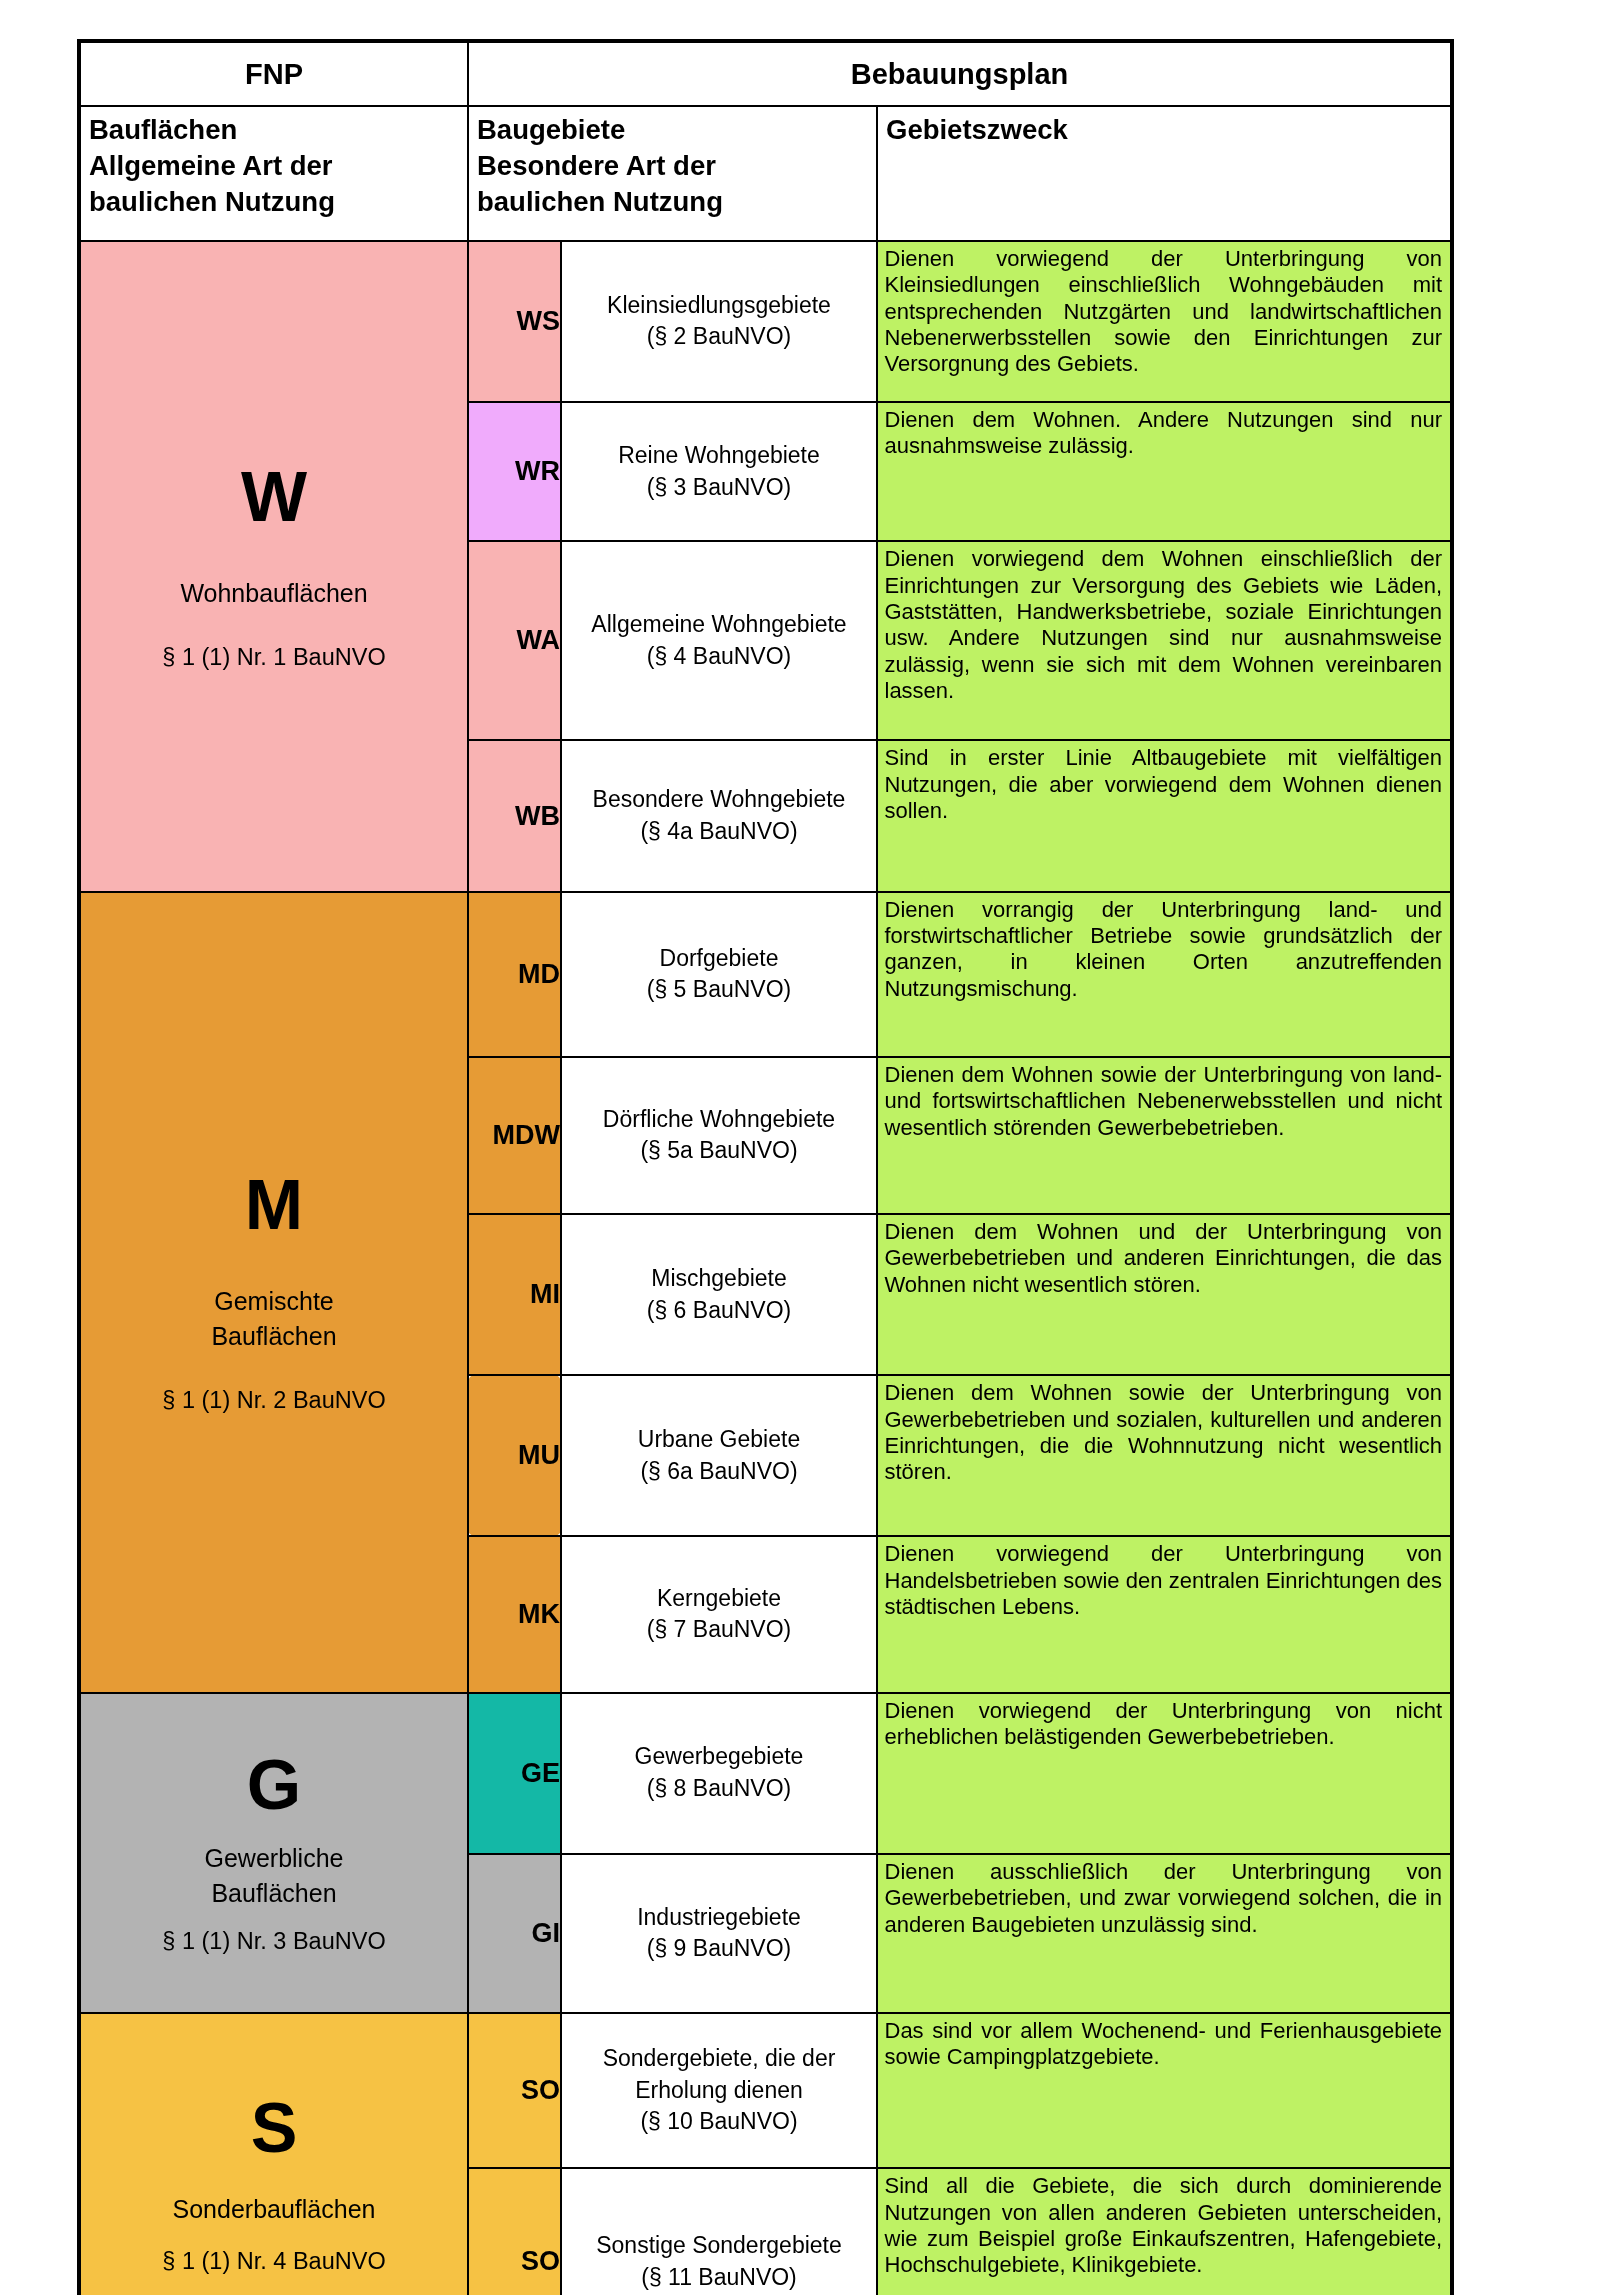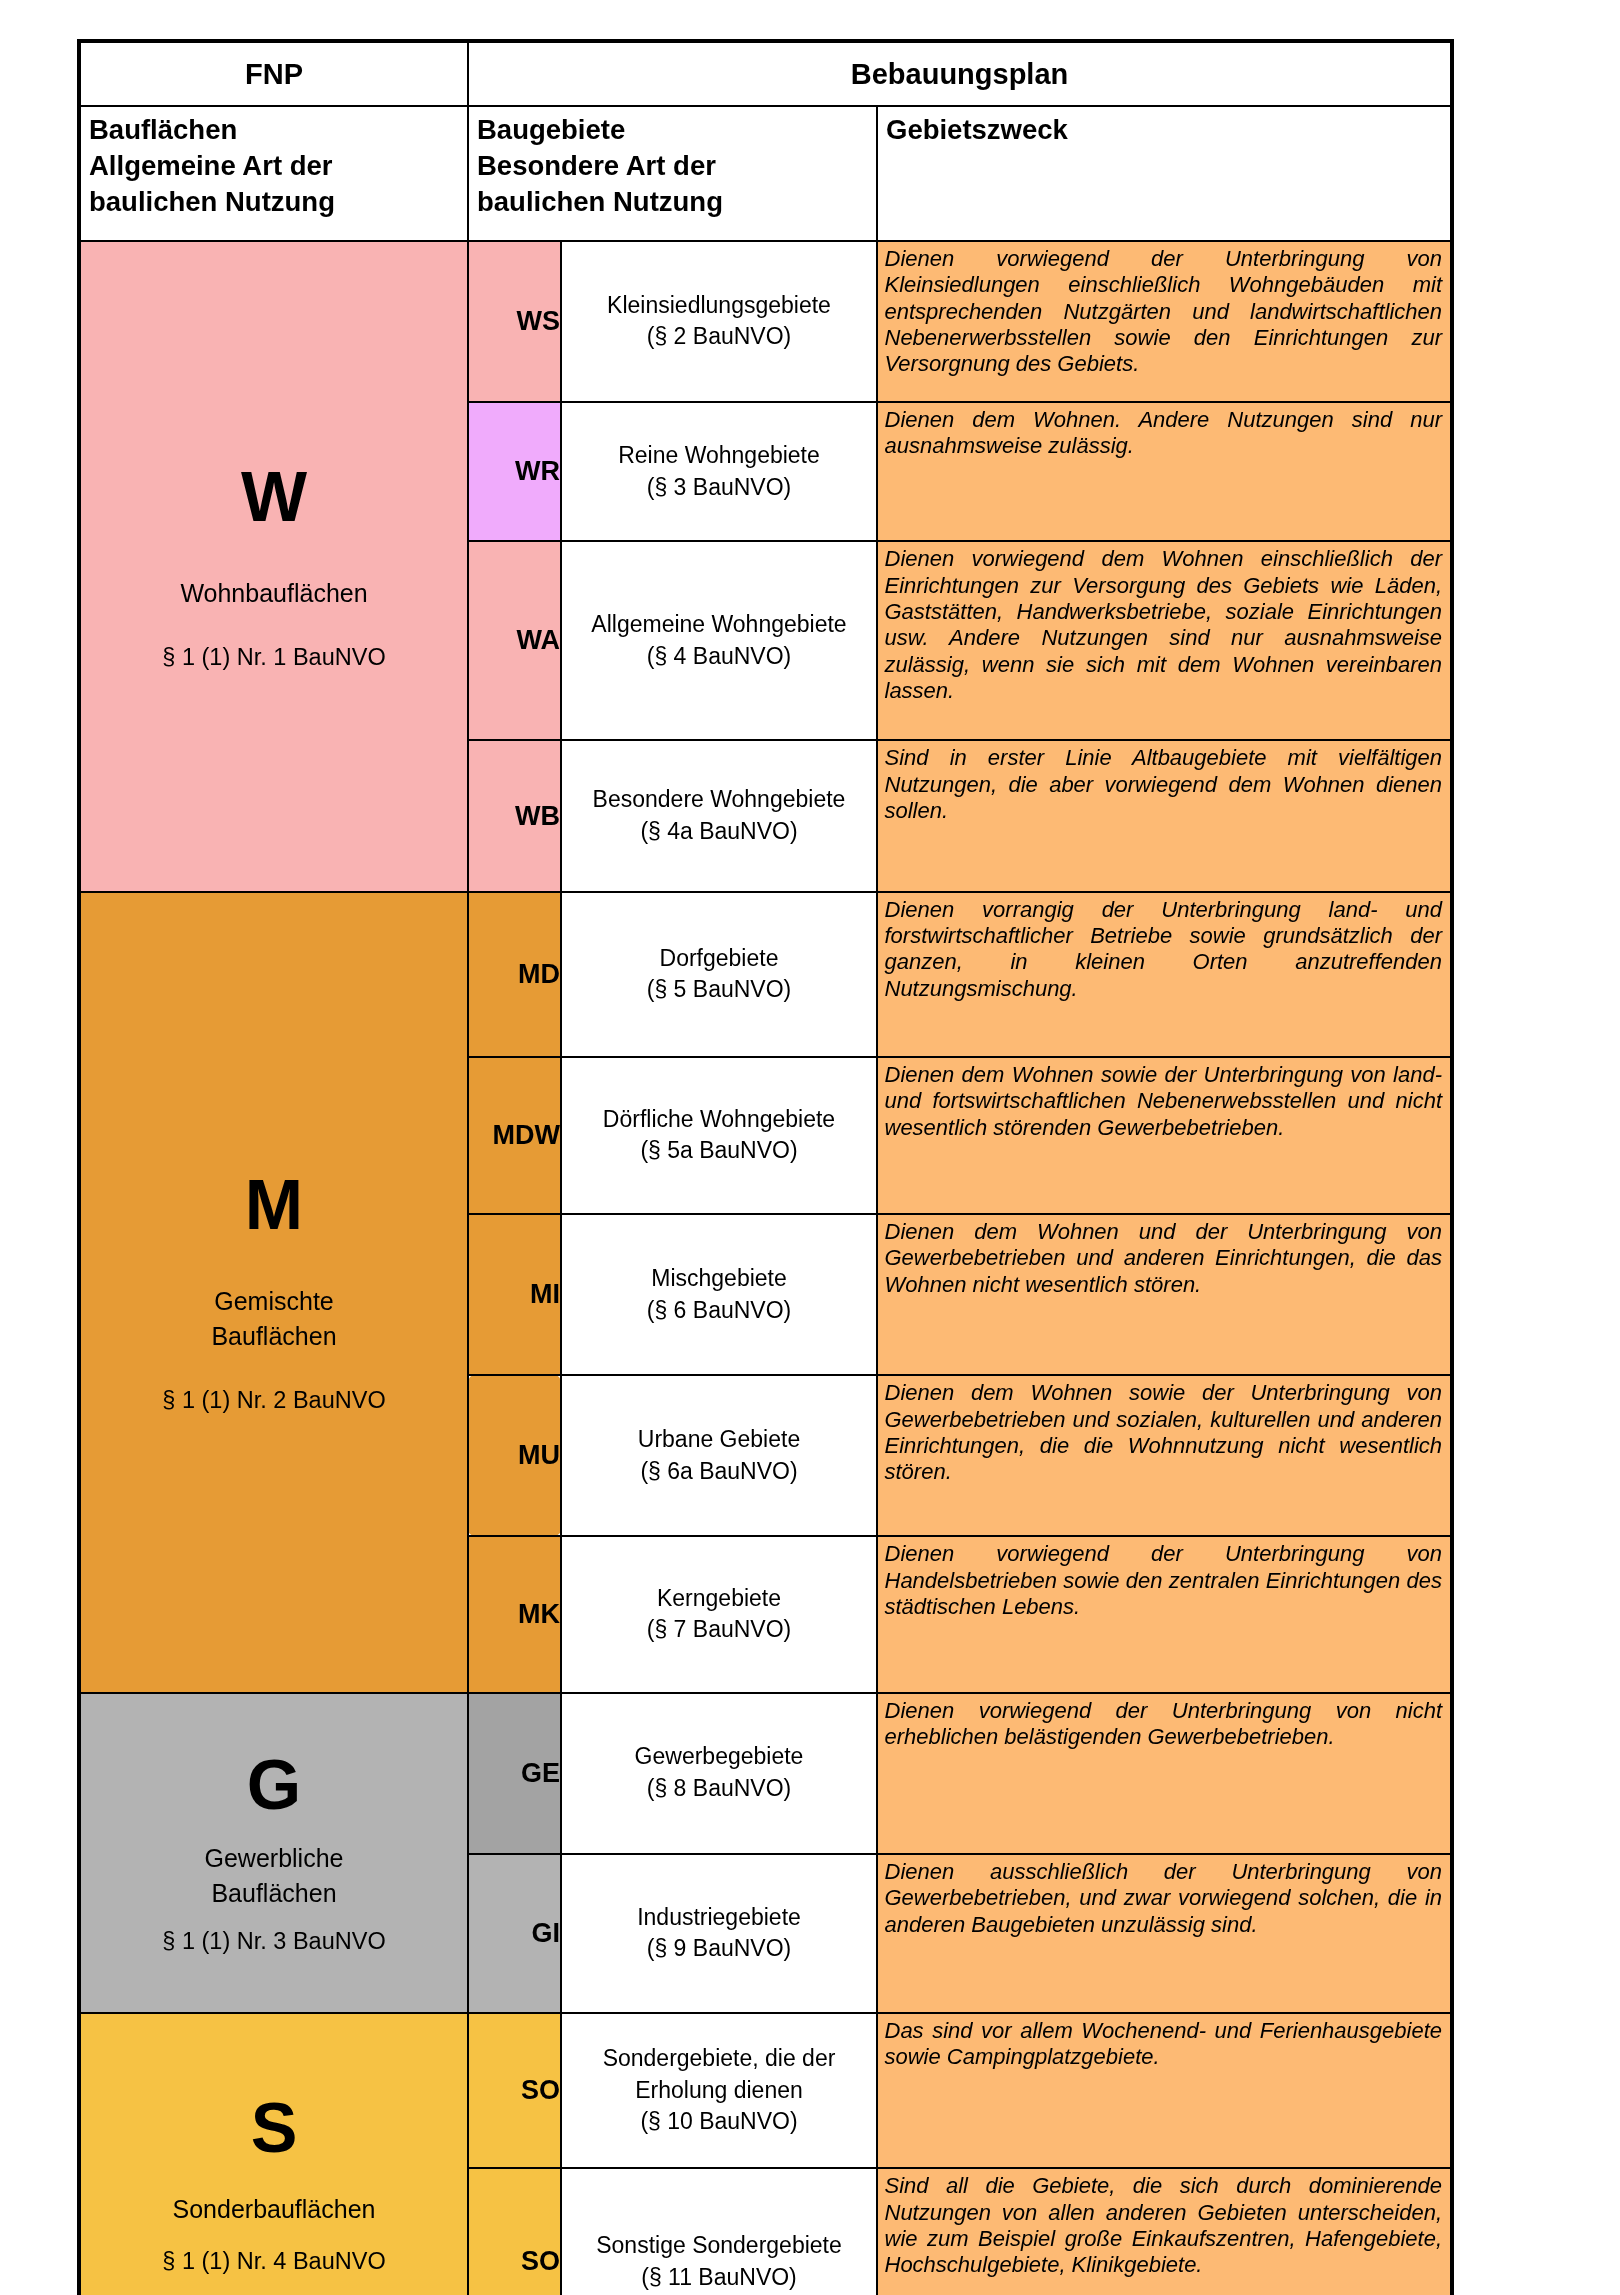--- a/index.html
+++ b/index.html
@@ -41,22 +41,21 @@
   td.nm {
     text-align:center; vertical-align:middle;
     font-size:23px; line-height:1.38;
     white-space:pre-line;
     background:#ffffff;
   }
   td.zweck {
     vertical-align:top; text-align:justify;
     font-size:22px; line-height:1.2;
     padding:4px 8px 3.2px 6.5px;
-    background:#fdba74;
-    font-style:italic;
+    background:#bef264;
   }
   td.section-cell { text-align:center; vertical-align:middle; }
   .letter { font-size:70px; font-weight:bold; line-height:1; }
   .sec-name { font-size:25px; line-height:1.38; margin-top:44px; white-space:pre-line; }
   .sec-law  { font-size:23.5px; margin-top:34px; }
   
   tr.r-ws  td { height:152px; }
   tr.r-wr  td { height:130px; }
   tr.r-wa  td { height:190px; }
   tr.r-wb  td { height:142px; }
@@ -165,21 +164,21 @@
       <td class="zweck">Dienen vorwiegend der Unterbringung von Handelsbetrieben sowie den zentralen Einrichtungen des städtischen Lebens.</td>
     </tr>
 
     <tr class="r-ge">
       <td class="section-cell" rowspan="2" style="background-color: rgb(179, 179, 179);">
         <div class="letter">G</div>
         <div class="sec-name" style="margin-top:21px;">Gewerbliche
 Bauflächen</div>
         <div class="sec-law" style="margin-top:18px;">§ 1 (1) Nr. 3 BauNVO</div>
       </td>
-      <td class="abbr" style="background-color: #a3a3a3;">GE</td>
+      <td class="abbr" style="background-color: #14b8a6;">GE</td>
       <td class="nm">Gewerbegebiete
 (§ 8 BauNVO)</td>
       <td class="zweck">Dienen vorwiegend der Unterbringung von nicht erheblichen belästigenden Gewerbebetrieben.</td>
     </tr>
     <tr class="r-gi">
       <td class="abbr" style="background-color: rgb(179, 179, 179); margin-top: 47px;">GI</td>
       <td class="nm">Industriegebiete
 (§ 9 BauNVO)</td>
       <td class="zweck">Dienen ausschließlich der Unterbringung von Gewerbebetrieben, und zwar vorwiegend solchen, die in anderen Baugebieten unzulässig sind.</td>
     </tr>

